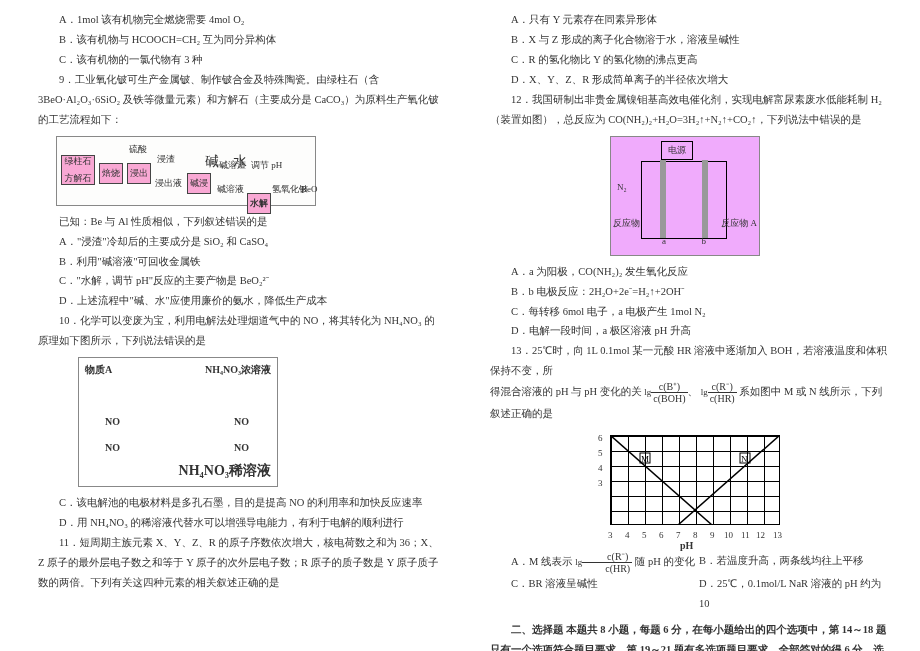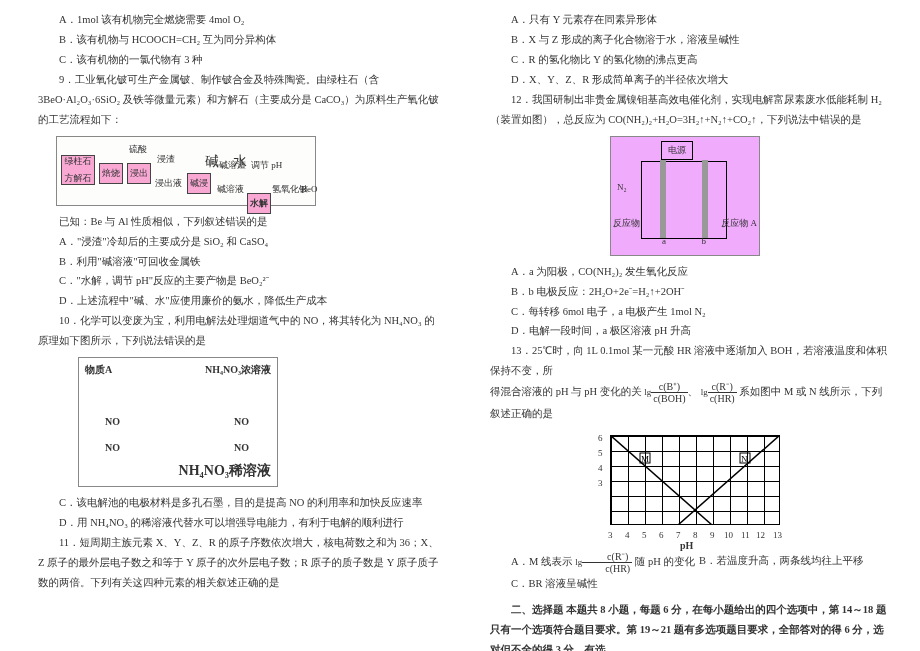--- a/index.html
+++ b/index.html
@@ -180,16 +180,17 @@
   <div style="display:flex;">
     <p class="indent" style="width:52%;">
       <span>A．M 线表示 </span>
       <span style="font-size:9px;">lg</span><span class="formula"><span class="frac-top">c(R⁻)</span><span class="frac-bot">c(HR)</span></span>
       <span> 随 pH 的变化</span>
     </p>
     <p style="width:48%;">B．若温度升高，两条线均往上平移</p>
   </div>
   <div style="display:flex;">
     <p class="indent" style="width:52%;">C．BR 溶液呈碱性</p>
+    <p style="width:48%;">D．25℃，0.1mol/L NaR 溶液的 pH 约为 10</p>
   </div>
 
   <p class="section-head">二、选择题  本题共 8 小题，每题 6 分，在每小题给出的四个选项中，第 14～18 题只有一个选项符合题目要求。第 19～21 题有多选项题目要求，全部答对的得 6 分，选对但不全的得 3 分，有选</p>
 </div>
 
 </body></html>

